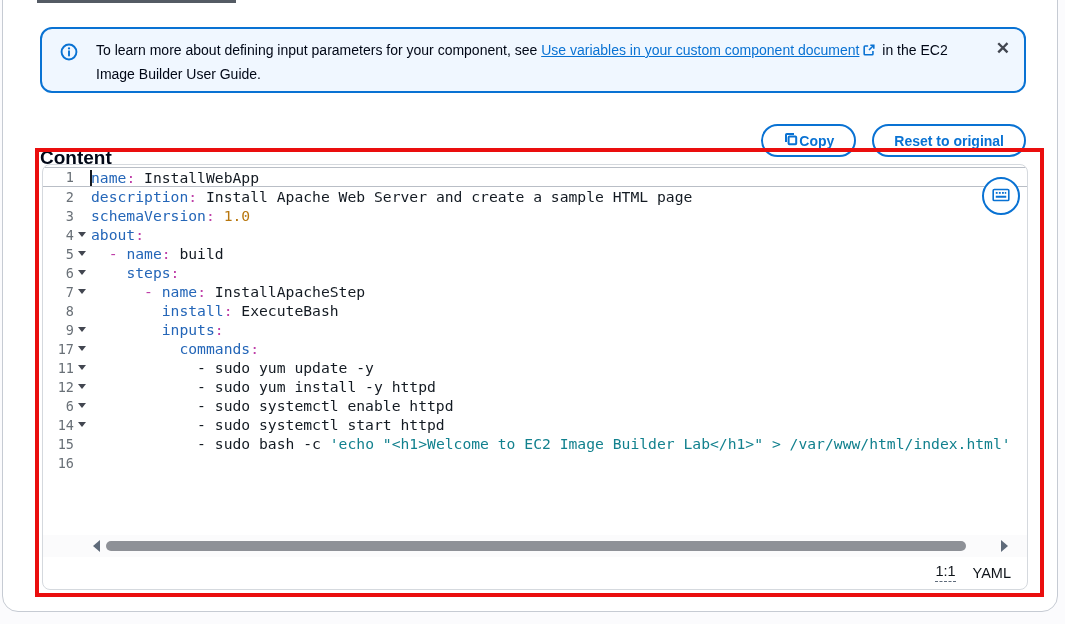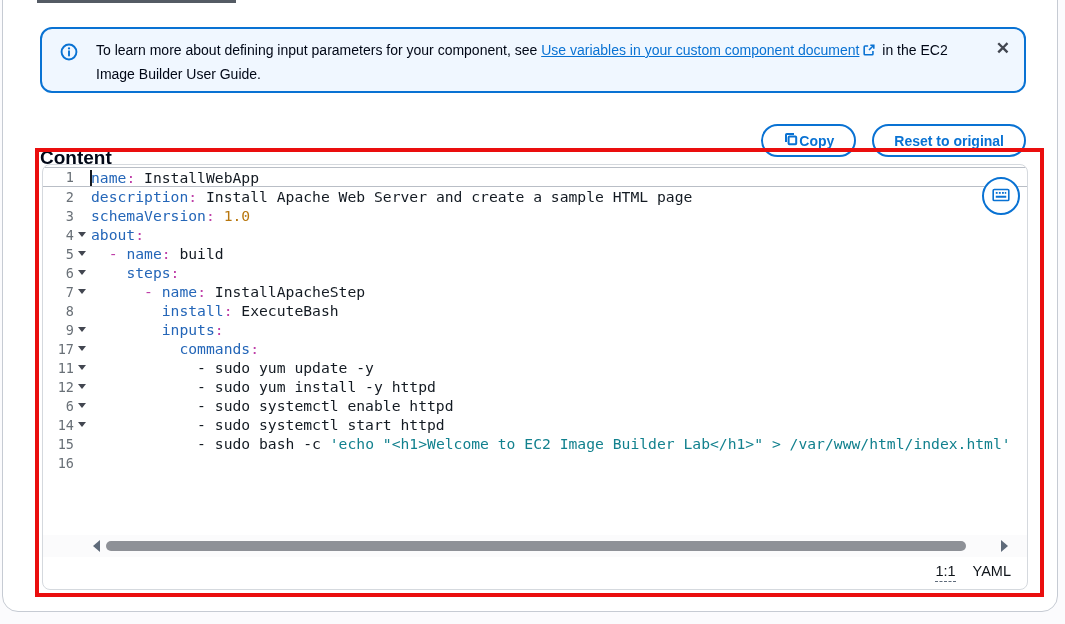--- a/index.html
+++ b/index.html
@@ -65,21 +65,21 @@
   
   .hscroll{position:absolute;left:0;right:0;top:370px;height:22px;background:#fbfbfc;
            display:flex;align-items:center;}
   .scroll-arrow{width:0;height:0;border-top:6px solid transparent;border-bottom:6px solid transparent;cursor:pointer;}
   .scroll-arrow.left{border-right:7px solid #5f6b7a;margin-left:50px;}
   .scroll-arrow.right{border-left:7px solid #5f6b7a;position:absolute;left:958px;}
   .scroll-thumb{position:absolute;left:63px;width:860px;height:10px;border-radius:5px;
                 background:var(--thumb);cursor:grab;}
 
   
-  .statusbar{position:absolute;right:16px;top:398px;display:flex;gap:17px;align-items:flex-start;
+  .statusbar{position:absolute;right:16px;top:398px;display:flex;gap:17px;align-items:center;
              font-size:14.5px;color:#0f141a;}
   .pos{border-bottom:1.5px dashed #5f6b7a;padding-bottom:2px;cursor:pointer;}
 </style>
 </head>
 <body>
 
 <div class="card"></div>
 <div class="top-fragment"></div>
 
 <div class="banner">

